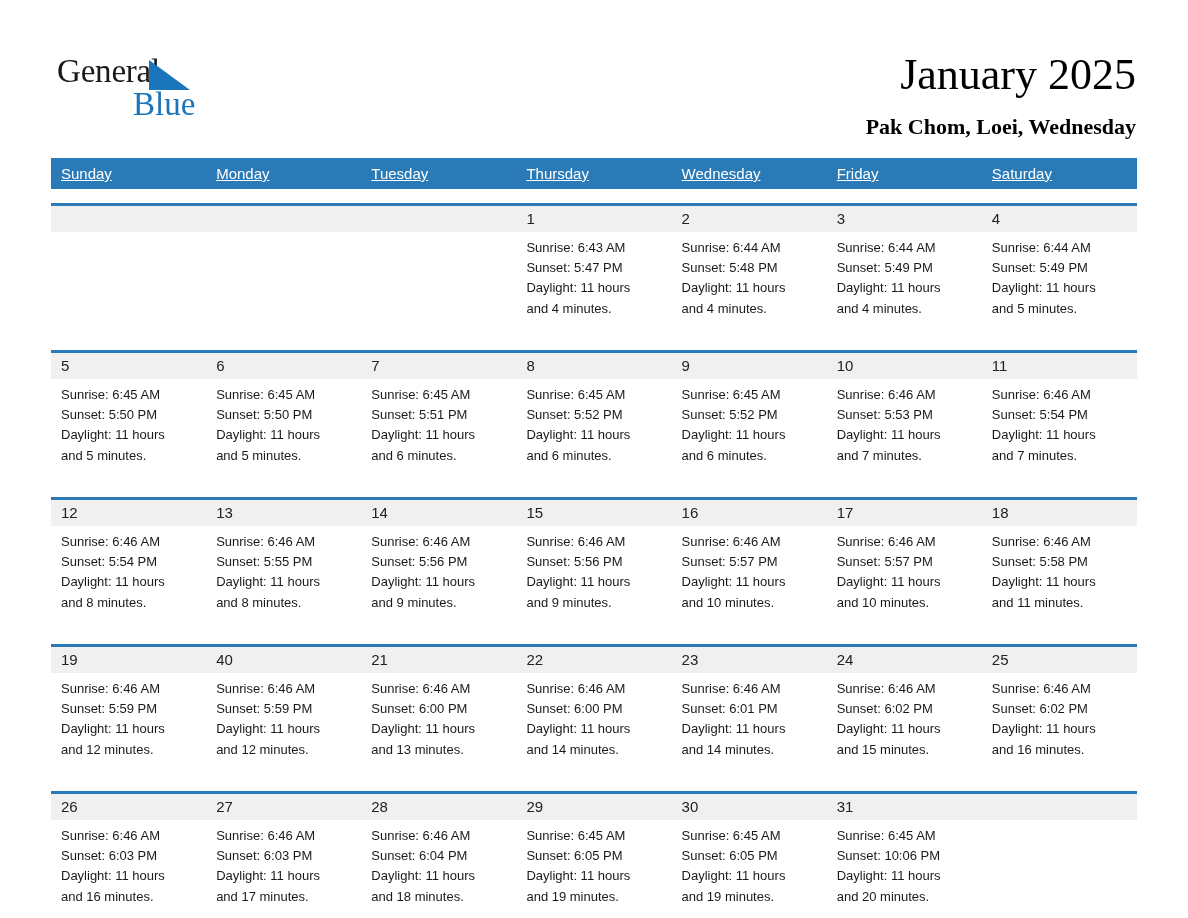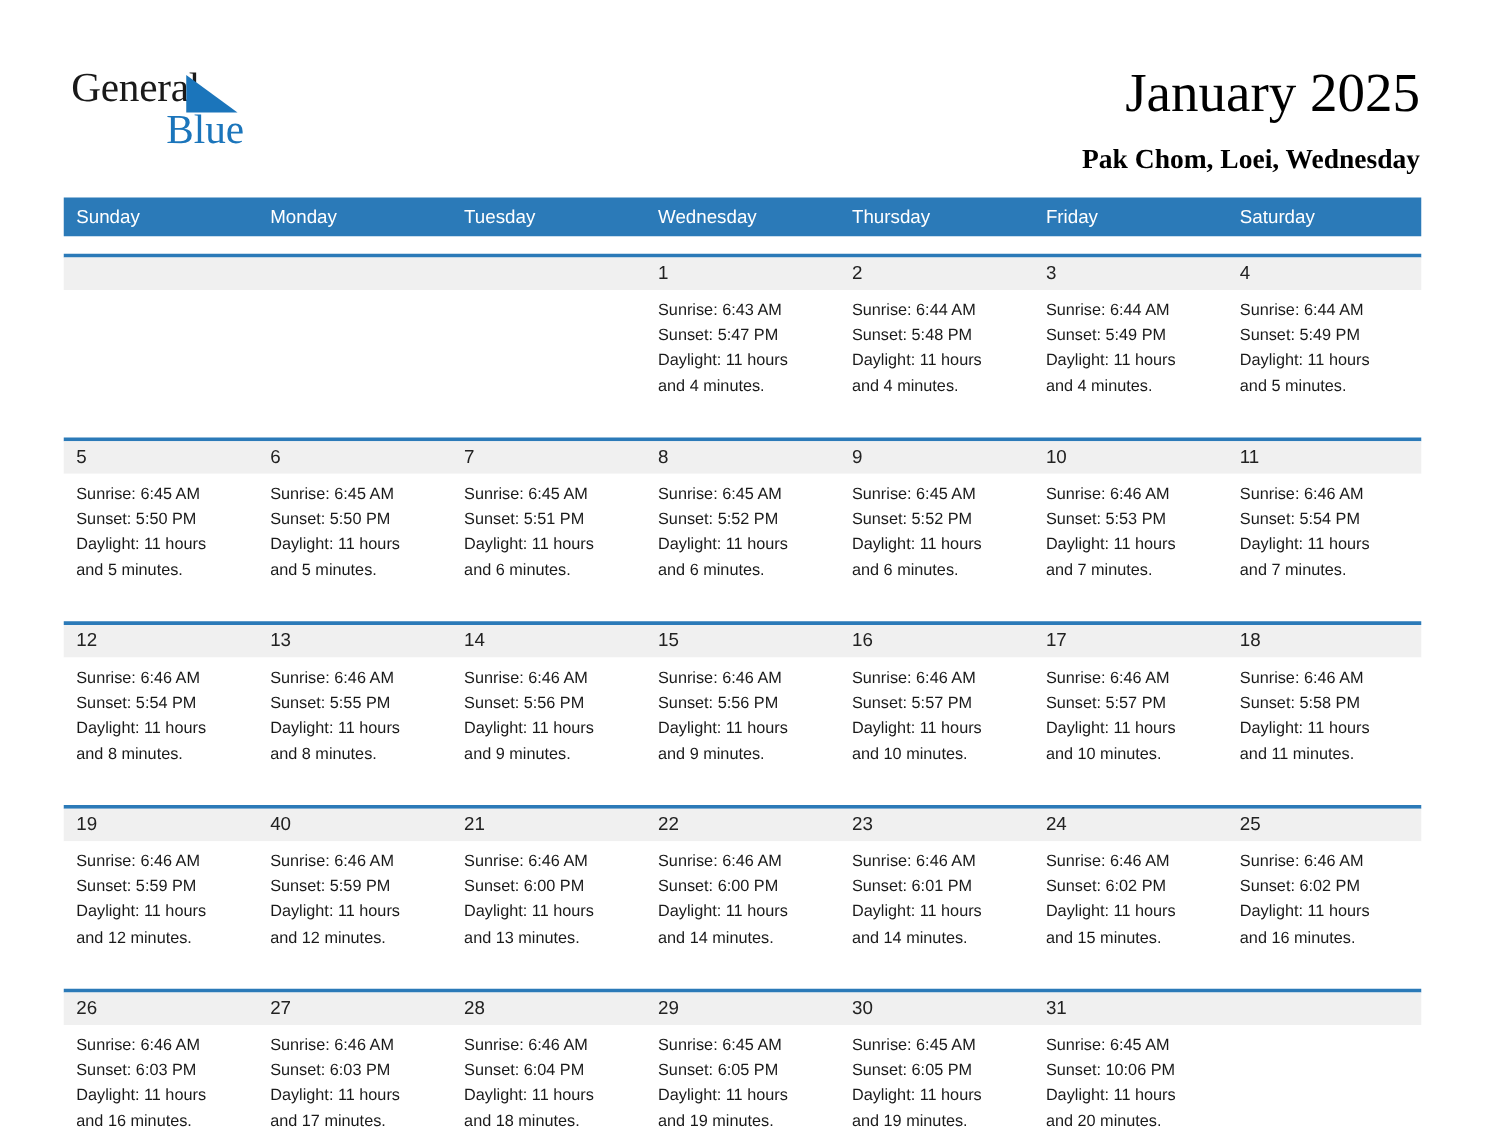--- a/index.html
+++ b/index.html
@@ -101,20 +101,21 @@
     height: 31px;
   }
   .weekhead .dow {
     flex: 1 1 0;
     color: #ffffff;
     font-size: 15px;
     line-height: 31px;
     padding-left: 10px;
     box-sizing: border-box;
     white-space: nowrap;
+    text-decoration: underline;
   }
   .week {
     border-top: 3px solid #2b7ab8;
     margin-top: 14px;
   }
   .week:first-of-type {
     margin-top: 0;
     border-top: none;
   }
   .week-numbers {
@@ -167,22 +168,22 @@
     </div>
 
   </div>
 
   <div class="calendar">
 
     <div class="weekhead">
       <div class="dow">Sunday</div>
       <div class="dow">Monday</div>
       <div class="dow">Tuesday</div>
+      <div class="dow">Thursday</div>
       <div class="dow">Wednesday</div>
-      <div class="dow">Thursday</div>
       <div class="dow">Friday</div>
       <div class="dow">Saturday</div>
     </div>
 
     <div class="week">
       <div class="week-numbers">
         <div class="num"></div>
         <div class="num"></div>
         <div class="num"></div>
         <div class="num">1</div>

